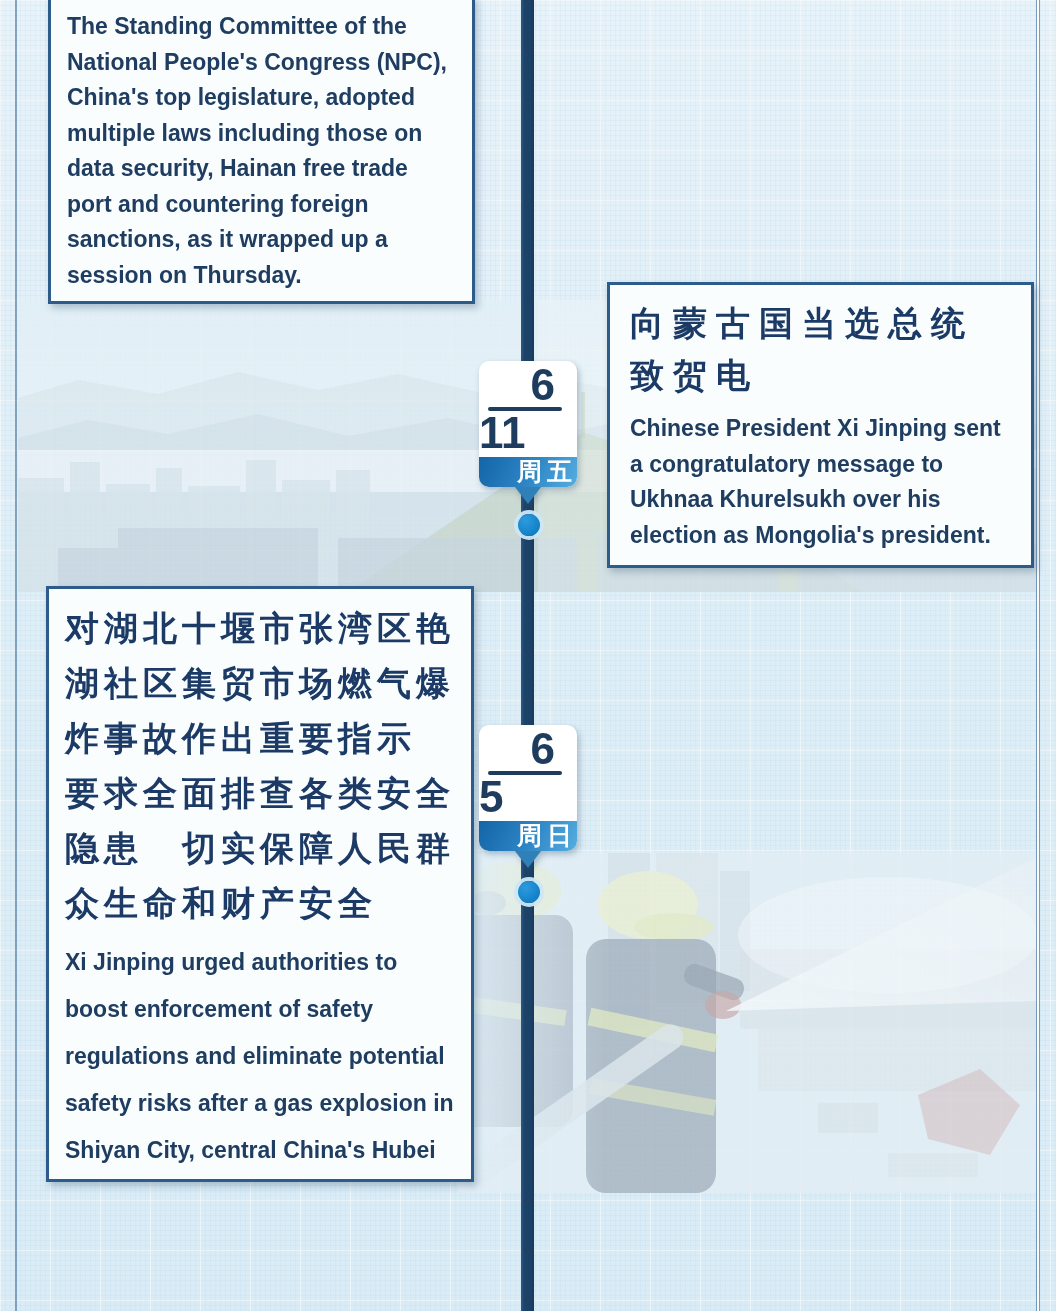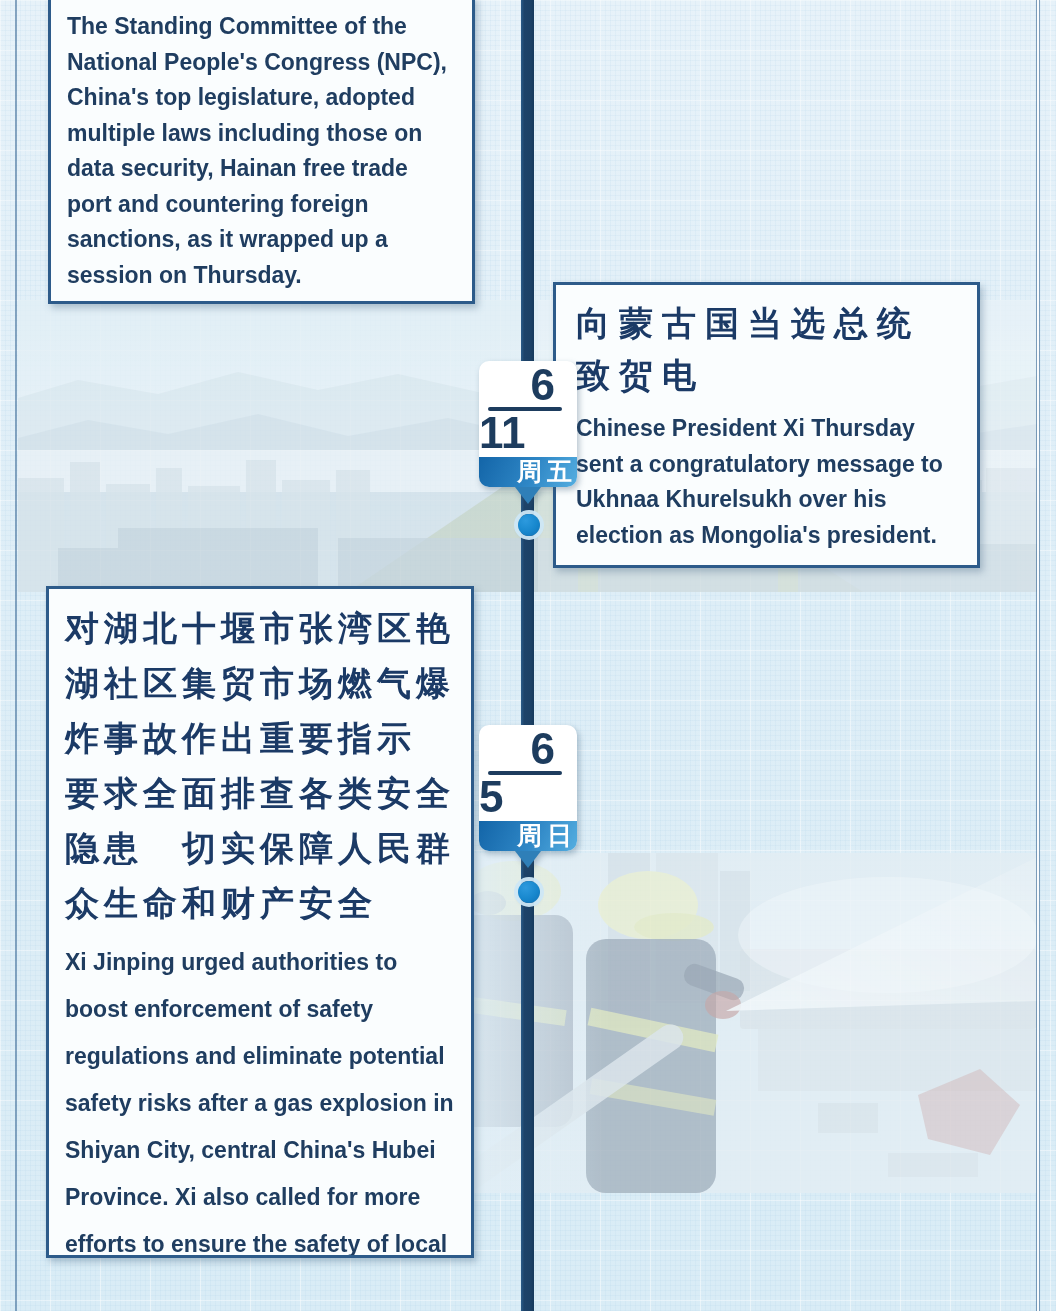--- a/index.html
+++ b/index.html
@@ -28,22 +28,22 @@
   .timeline-bar{
     position:absolute;left:521px;top:0;width:13px;height:1311px;z-index:4;
     background:linear-gradient(to right,#2a5b88 0,#1d4369 25%,#1c4166 75%,#173a5c 100%);
   }
   .card{
     position:absolute;z-index:5;box-sizing:border-box;
     background:#fafdfe;border:3px solid #2d5b8a;
     box-shadow:3px 4px 7px rgba(70,100,130,.35);
   }
   .card-npc{left:48px;top:-4px;width:427px;height:308px;padding:10px 16px 8px;}
-  .card-mongolia{left:553px;top:282px;width:427px;height:286px;padding:8px 20px;}
-  .card-shiyan{left:46px;top:586px;width:428px;height:672px;padding:6px 16px 24px;overflow:hidden;}
+  .card-mongolia{left:607px;top:282px;width:427px;height:286px;padding:8px 20px;}
+  .card-shiyan{left:46px;top:586px;width:428px;height:596px;padding:6px 16px 24px;overflow:hidden;}
   .body-en{
     margin:0;font-size:23px;line-height:35.5px;color:#1f3d60;
     font-family:"Liberation Sans","DejaVu Sans",sans-serif;
     font-weight:bold;
   }
   .card-shiyan .body-en{line-height:47px;}
   .title-zh{
     margin:0;color:#1b3a66;font-weight:600;
     font-family:"DejaVu Serif","Liberation Serif",serif;
   }
@@ -169,21 +169,21 @@
   <div class="frame-line right"></div>
 
   <div class="timeline-bar"></div>
 
   <section class="card card-npc">
     <p class="body-en">The Standing Committee of the National People's Congress (NPC), China's top legislature, adopted multiple laws including those on data security, Hainan free trade port and countering foreign sanctions, as it wrapped up a session on Thursday.</p>
   </section>
 
   <section class="card card-mongolia">
     <h2 class="title-zh">向蒙古国当选总统致贺电</h2>
-    <p class="body-en">Chinese President Xi Thursday sent a congratulatory message to Ukhnaa Khurelsukh over his election as Mongolia's president.</p>
+    <p class="body-en">Chinese President Xi Jinping sent a congratulatory message to Ukhnaa Khurelsukh over his election as Mongolia's president.</p>
   </section>
 
   <div class="date-marker marker-611">
     <div class="date-card">
       <div class="month-num">6</div>
       <div class="frac-line"></div>
       <div class="day-num">11</div>
       <div class="weekday-band">周五</div>
     </div>
     <div class="marker-tail"></div>

